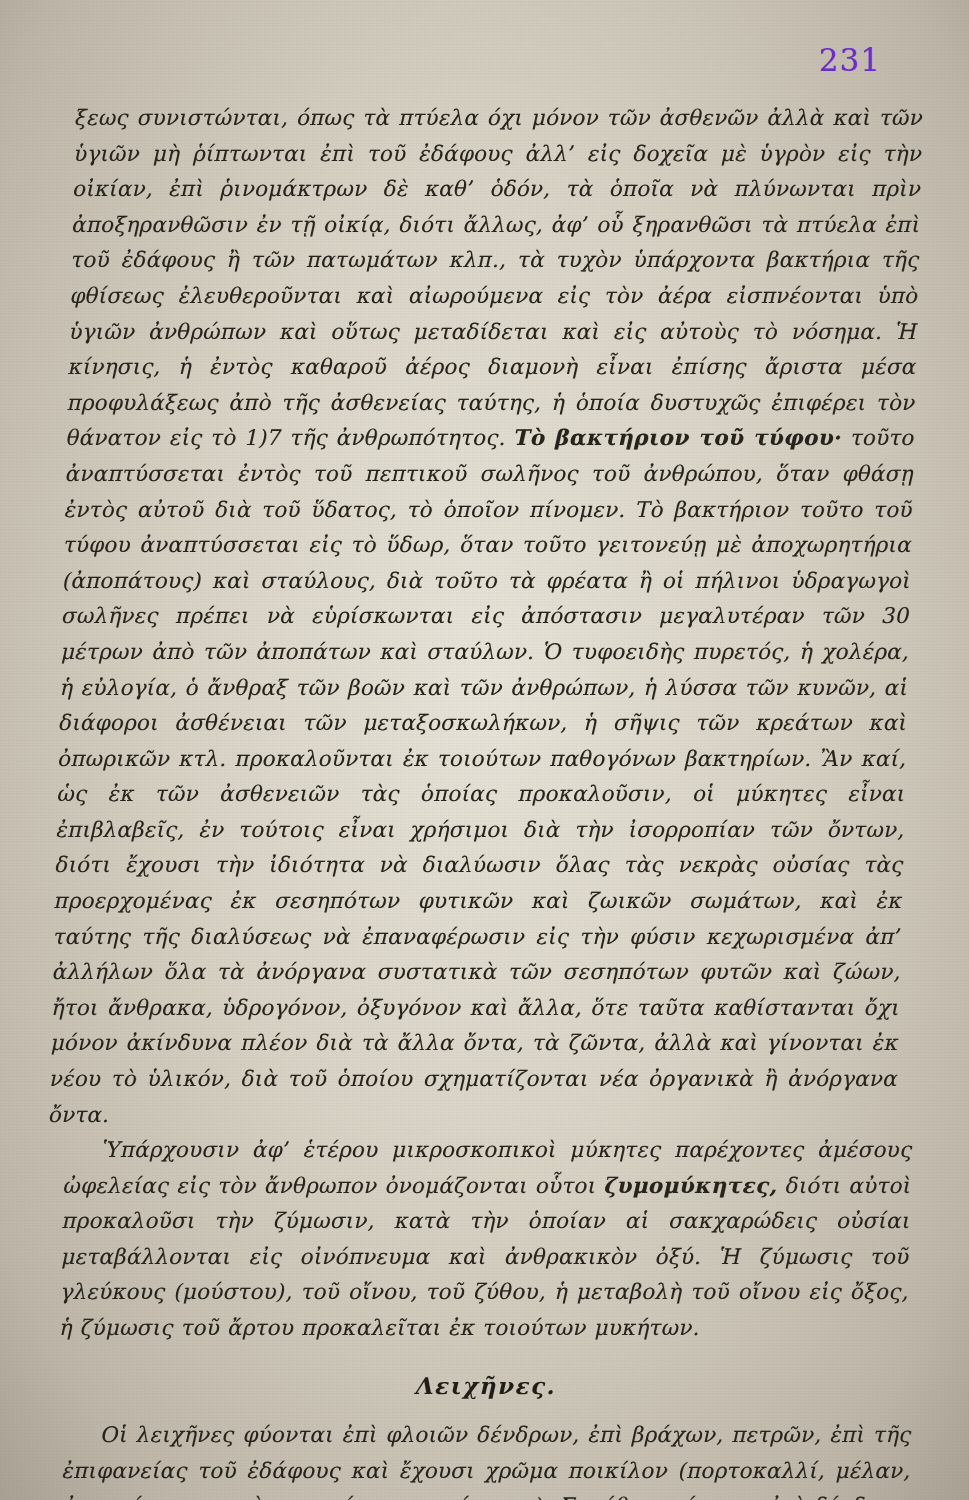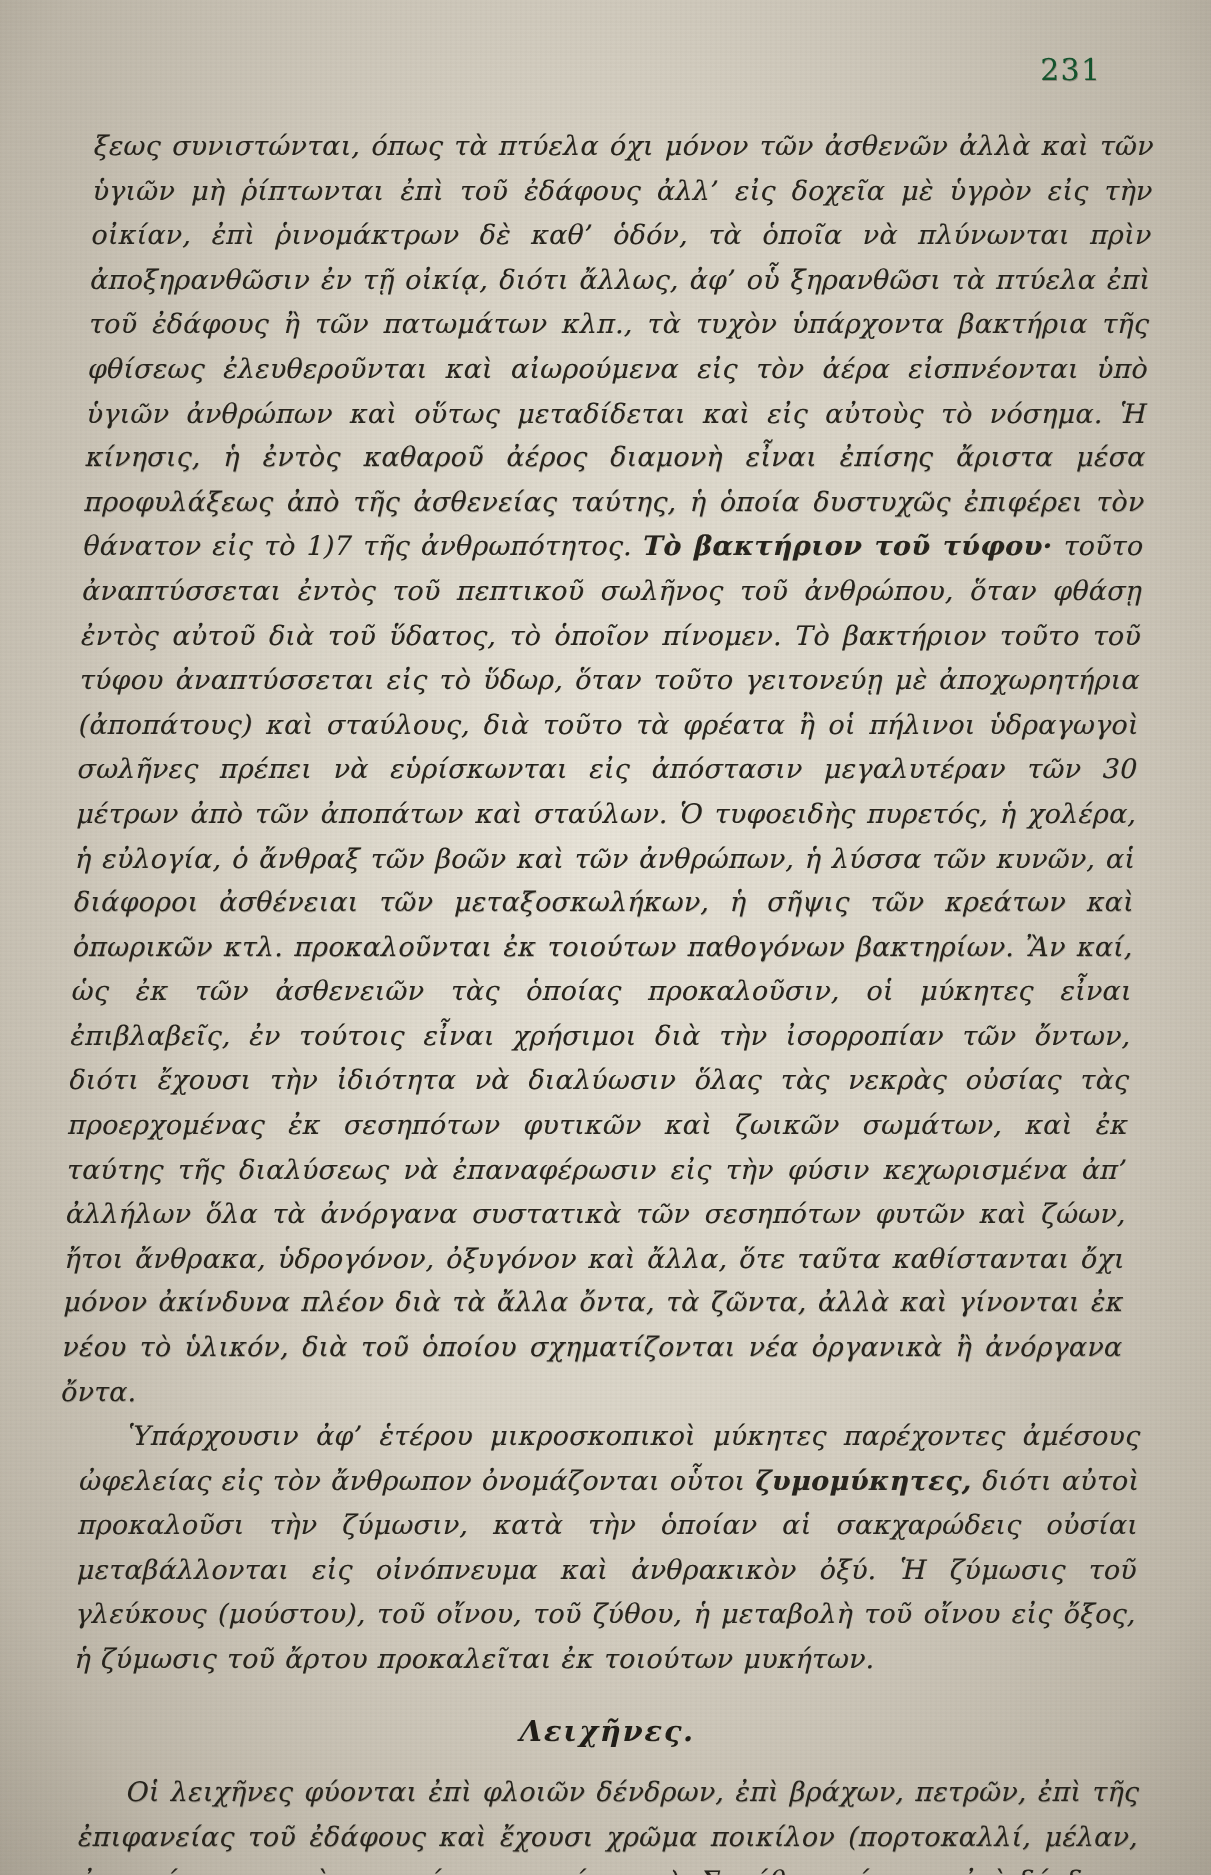--- a/index.html
+++ b/index.html
@@ -33,23 +33,23 @@
       repeating-linear-gradient(0deg, rgba(90,82,66,0.035) 0px, rgba(90,82,66,0.035) 1px, rgba(255,255,255,0.0) 2px, rgba(255,255,255,0.0) 3px),
       repeating-linear-gradient(90deg, rgba(90,82,66,0.028) 0px, rgba(90,82,66,0.028) 1px, rgba(255,255,255,0.0) 2px, rgba(255,255,255,0.0) 4px);
     pointer-events: none;
     z-index: 4;
     opacity: 0.7;
   }
   .page-number {
     position: absolute;
     top: 42px;
     right: 88px;
-    font-size: 24px;
+    font-size: 31px;
     letter-spacing: 1px;
-    color: #14532d;
+    color: #6d28d9;
     z-index: 5;
     font-family: "DejaVu Serif", serif;
   }
   .text-block {
     position: absolute;
     left: 62px;
     top: 100px;
     width: 848px;
     z-index: 5;
   }

